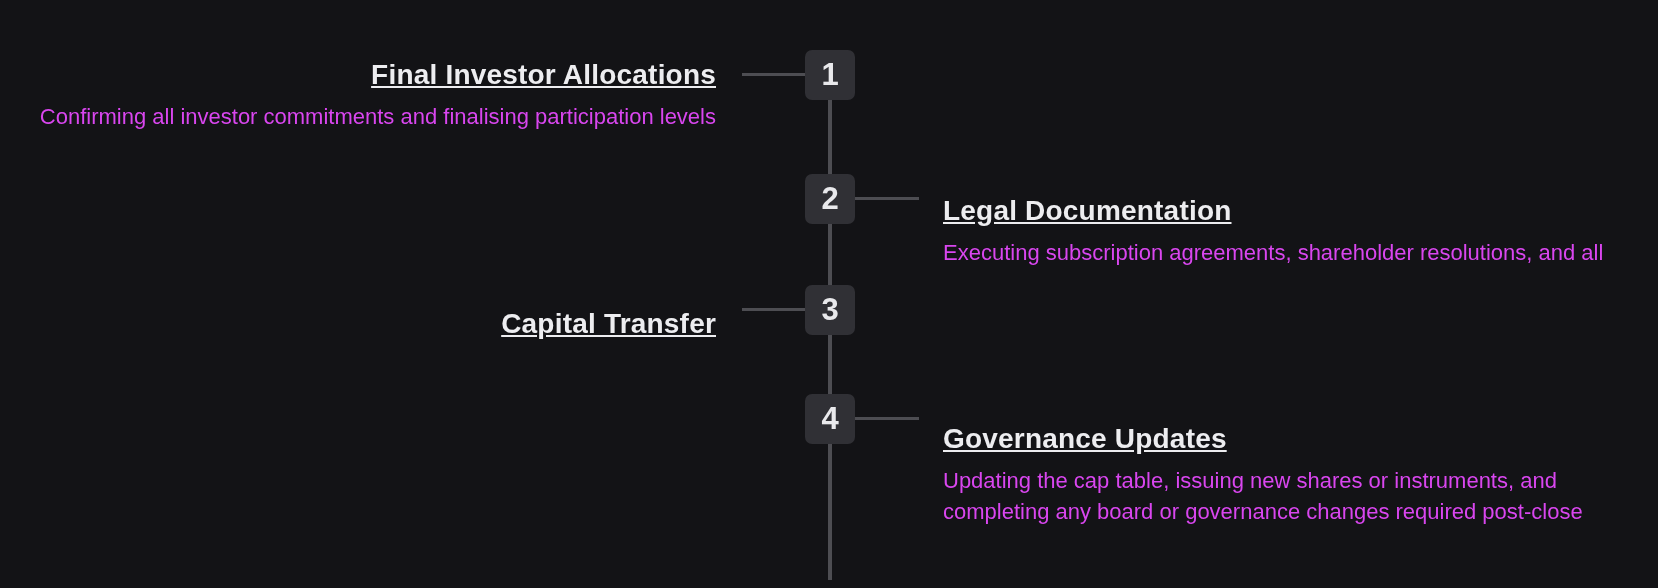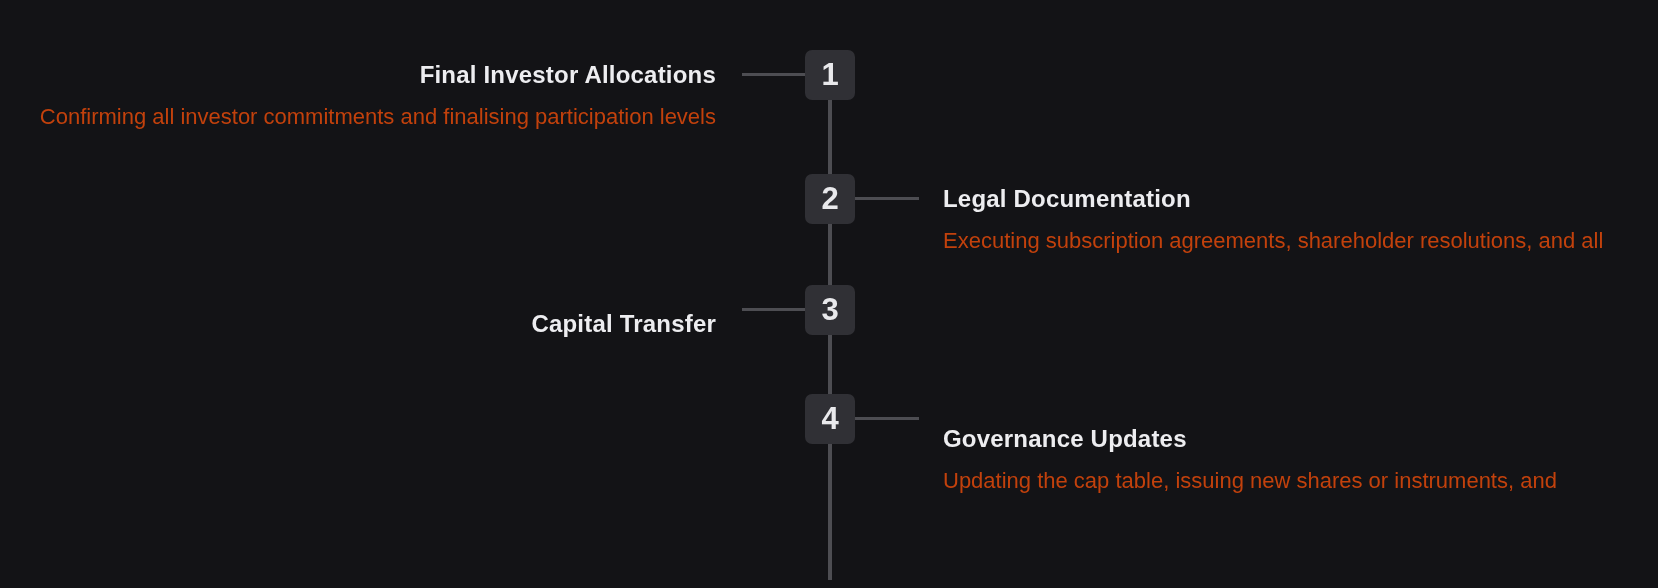--- a/index.html
+++ b/index.html
@@ -45,36 +45,37 @@
   .conn.left  { left: 742px; width: 64px; }
   .conn.right { left: 853px; width: 66px; }
   .txt {
     position: absolute;
     width: 680px;
     z-index: 2;
   }
   .txt.left  { left: 36px;  text-align: right; }
   .txt.right { left: 943px; text-align: left;  }
   .step-title {
-    font-size: 24px;
+    font-size: 28px;
     font-weight: bold;
     color: #ededf0;
     line-height: 30px;
     letter-spacing: 0.2px;
+    text-decoration: underline;
   }
   .step-desc {
     margin-top: 11px;
     font-size: 22px;
-    color: #c2410c;
+    color: #d946ef;
     line-height: 31px;
   }
   .desc-line { white-space: nowrap; }
   
   .s1 .numbox { top: 50px; }  .s1 .conn { top: 73px; }  .s1 .txt { top: 60px; }
-  .s2 .numbox { top: 174px; } .s2 .conn { top: 197px; } .s2 .txt { top: 184px; }
+  .s2 .numbox { top: 174px; } .s2 .conn { top: 197px; } .s2 .txt { top: 196px; }
   .s3 .numbox { top: 285px; } .s3 .conn { top: 308px; } .s3 .txt { top: 309px; }
   .s4 .numbox { top: 394px; } .s4 .conn { top: 417px; } .s4 .txt { top: 424px; }
 </style>
 </head>
 <body>
 
 <div class="canvas">
 
   <div class="vline"></div>
 
@@ -108,17 +109,18 @@
     <div class="numbox">3</div>
   </div>
 
   <div class="step s4">
     <div class="conn right"></div>
     <div class="numbox">4</div>
     <div class="txt right">
       <div class="step-title">Governance Updates</div>
       <div class="step-desc">
         <div class="desc-line">Updating the cap table, issuing new shares or instruments, and</div>
+        <div class="desc-line">completing any board or governance changes required post-close</div>
       </div>
     </div>
   </div>
 
 </div>
 
 </body></html>

